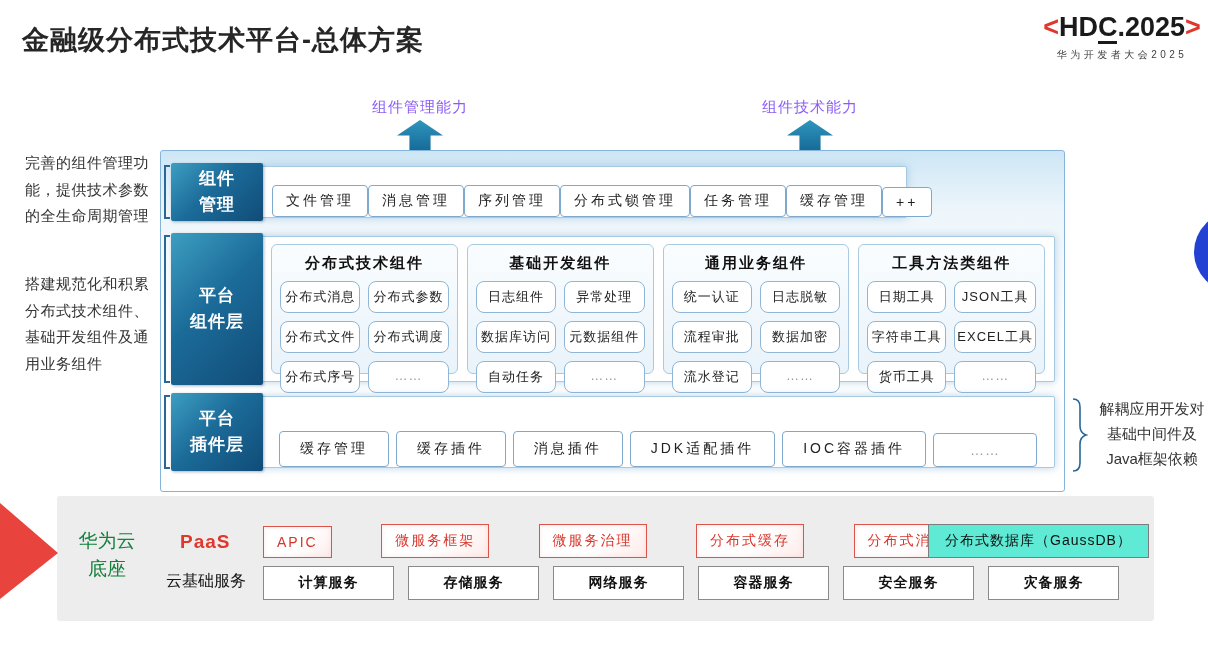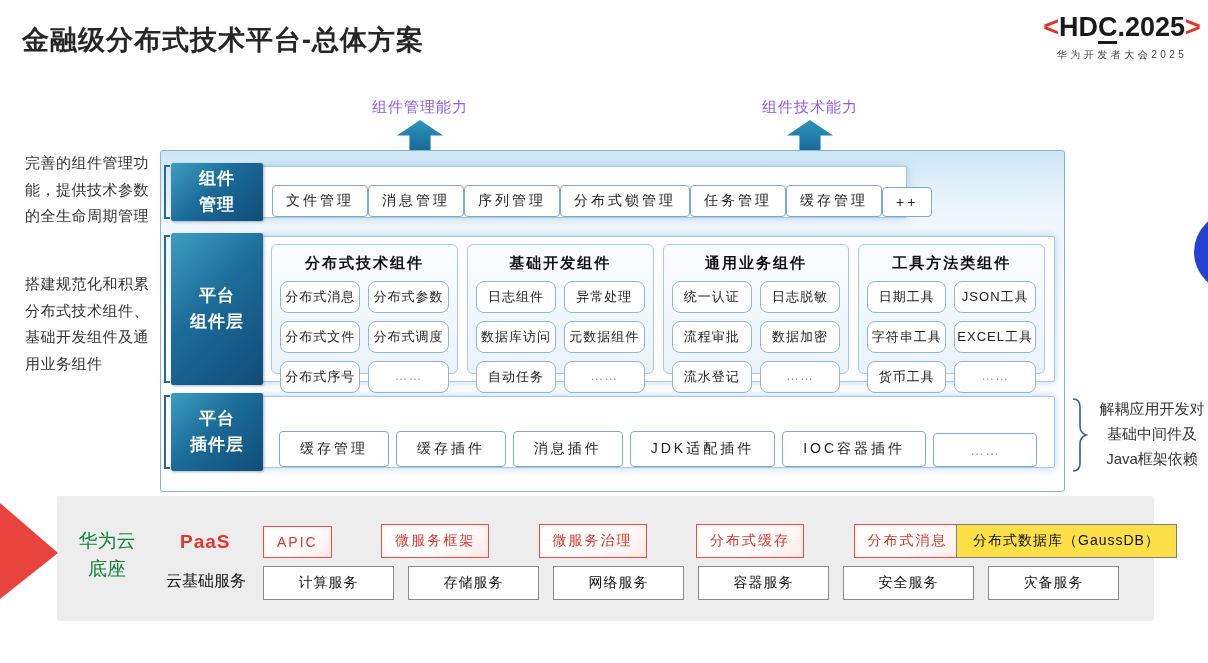--- a/index.html
+++ b/index.html
@@ -74,25 +74,25 @@
                font-size:19px; font-weight:normal; color:#15803d; line-height:28px; }
   .paas-label { position:absolute; left:180px; top:531px; font-size:19px; font-weight:bold;
                 color:#e0362c; letter-spacing:1px; }
   .cloud-label { position:absolute; left:166px; top:571px; font-size:16px; color:#111; }
   .paas-row { position:absolute; left:263px; top:524px; width:856px; display:flex;
               justify-content:space-between; align-items:flex-end; }
   .paas-itm { background:linear-gradient(135deg,#ffffff 55%,#fdecea 100%);
               border:1px solid #dd5349; color:#d8352b; font-size:14px; letter-spacing:2px;
               padding:7px 13px; white-space:nowrap; text-align:center;
               box-shadow:inset 0 0 5px rgba(225,75,65,.12); }
-  .paas-db { background:#fde047; border:1px solid #7d7d7d; color:#111; font-size:14px;
-             letter-spacing:1px; padding:7px 16px; white-space:nowrap;margin-left:28px; }
+  .paas-db { background:#5eead4; border:1px solid #7d7d7d; color:#111; font-size:14px;
+             letter-spacing:1px; padding:7px 16px; white-space:nowrap; }
   .cloud-row { position:absolute; left:263px; top:566px; width:856px; display:flex; gap:14px; }
   .cloud-itm { flex:1; background:#fff; border:1px solid #8a8a8a; color:#111; font-size:14px;
-               letter-spacing:1px; text-align:center; padding:7px 15px; white-space:nowrap; }
+               letter-spacing:1px; text-align:center; padding:7px 15px; white-space:nowrap;font-weight:bold; }
 
   
   .blue-circle { position:absolute; left:1194px; top:212px; width:80px; height:80px;
                  border-radius:50%; background:#2341d2; }
 </style>
 </head>
 <body>
 
 <div id="stage">
 

